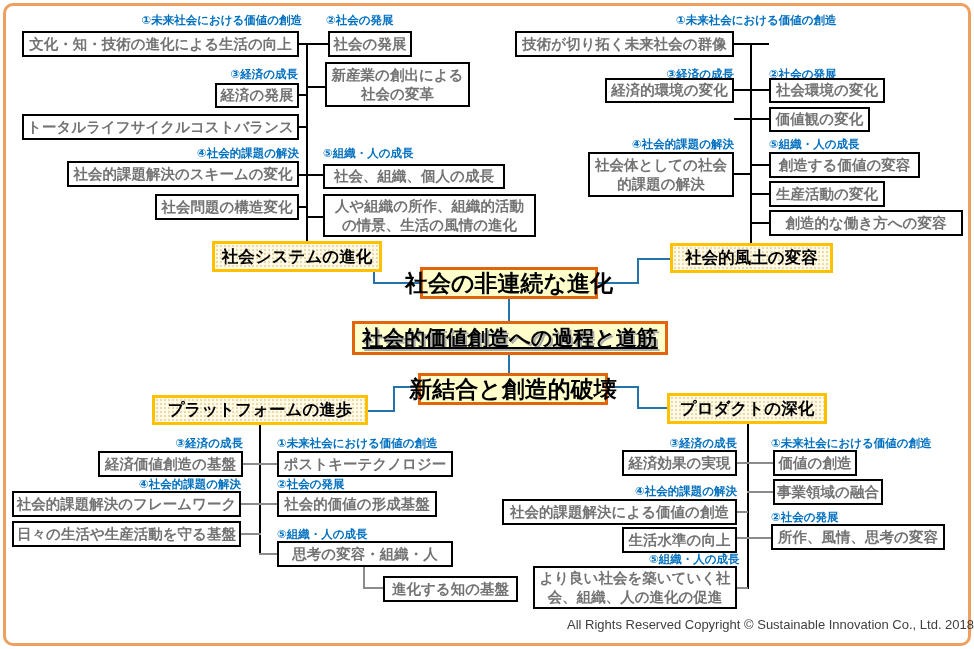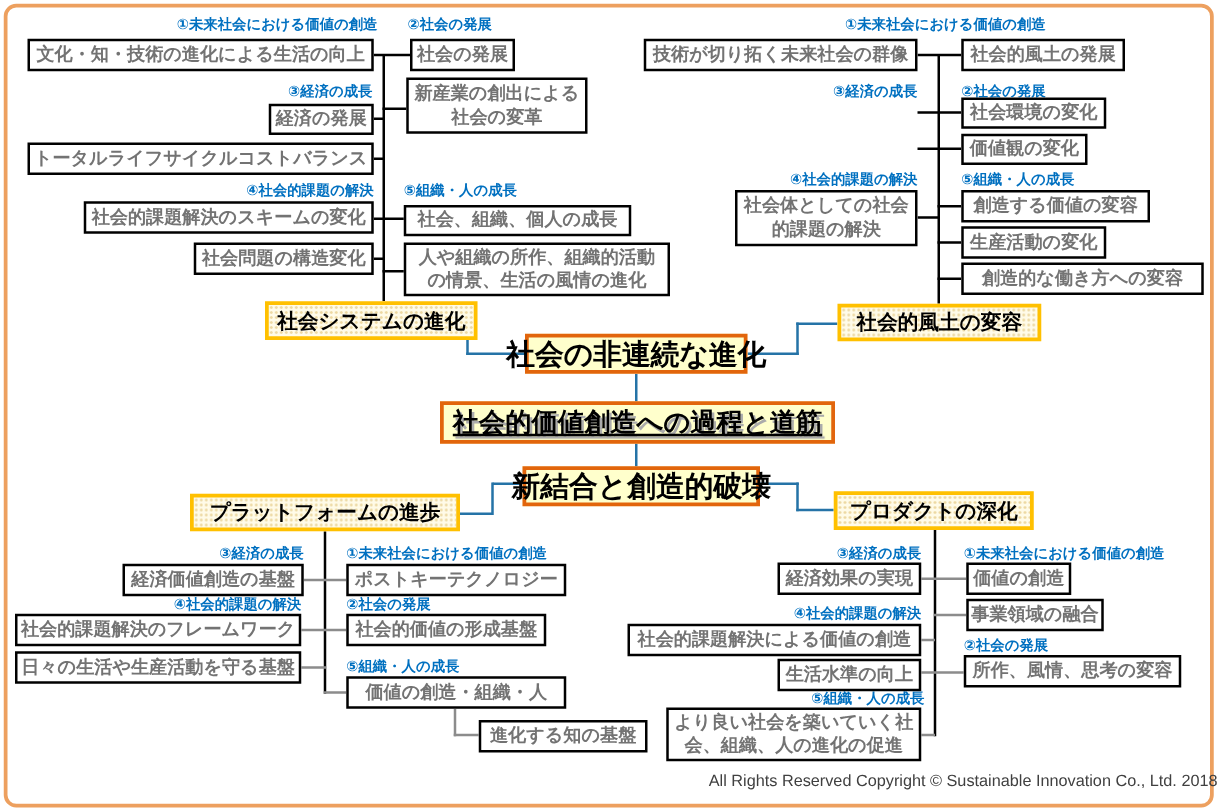--- a/index.html
+++ b/index.html
@@ -123,34 +123,34 @@
   <div class="node" style="left:328px;top:31px;width:84px;height:26px">社会の発展</div>
   <div class="node multi" style="left:325px;top:62px;width:145px;height:45px">新産業の創出による社会の変革</div>
   <div class="node" style="left:215px;top:83px;width:84px;height:25px">経済の発展</div>
   <div class="node" style="left:22px;top:114px;width:277px;height:26px">トータルライフサイクルコストバランス</div>
   <div class="node" style="left:67px;top:161px;width:232px;height:26px">社会的課題解決のスキームの変化</div>
   <div class="node" style="left:323px;top:164px;width:182px;height:25px">社会、組織、個人の成長</div>
   <div class="node" style="left:155px;top:194px;width:144px;height:26px">社会問題の構造変化</div>
   <div class="node multi" style="left:323px;top:194px;width:213px;height:43px">人や組織の所作、組織的活動の情景、生活の風情の進化</div>
 
   <div class="node" style="left:515px;top:31px;width:219px;height:26px">技術が切り拓く未来社会の群像</div>
-  <div class="node" style="left:769px;top:31px;width:131px;height:26px">社会的風土の発展</div>
+  <div class="node" style="left:605px;top:78px;width:129px;height:25px">経済的環境の変化</div>
   <div class="node" style="left:769px;top:78px;width:116px;height:25px">社会環境の変化</div>
   <div class="node" style="left:769px;top:107px;width:101px;height:25px">価値観の変化</div>
   <div class="node multi" style="left:588px;top:152px;width:146px;height:45px">社会体としての社会的課題の解決</div>
   <div class="node" style="left:769px;top:152px;width:151px;height:26px">創造する価値の変容</div>
   <div class="node" style="left:769px;top:181px;width:116px;height:26px">生産活動の変化</div>
   <div class="node" style="left:769px;top:210px;width:194px;height:26px">創造的な働き方への変容</div>
 
   <div class="node" style="left:98px;top:451px;width:145px;height:26px">経済価値創造の基盤</div>
   <div class="node" style="left:277px;top:451px;width:176px;height:26px">ポストキーテクノロジー</div>
   <div class="node" style="left:12px;top:491px;width:229px;height:26px">社会的課題解決のフレームワーク</div>
   <div class="node" style="left:277px;top:491px;width:160px;height:26px">社会的価値の形成基盤</div>
   <div class="node" style="left:12px;top:521px;width:229px;height:26px">日々の生活や生産活動を守る基盤</div>
-  <div class="node" style="left:277px;top:541px;width:176px;height:26px">価値の創造・組織・人</div>
+  <div class="node" style="left:277px;top:541px;width:176px;height:26px">思考の変容・組織・人</div>
   <div class="node" style="left:383px;top:576px;width:135px;height:26px">進化する知の基盤</div>
 
   <div class="node" style="left:622px;top:450px;width:115px;height:26px">経済効果の実現</div>
   <div class="node" style="left:773px;top:450px;width:84px;height:26px">価値の創造</div>
   <div class="node" style="left:773px;top:479px;width:110px;height:26px">事業領域の融合</div>
   <div class="node" style="left:502px;top:499px;width:235px;height:26px">社会的課題解決による価値の創造</div>
   <div class="node" style="left:622px;top:527px;width:115px;height:26px">生活水準の向上</div>
   <div class="node" style="left:771px;top:524px;width:174px;height:26px">所作、風情、思考の変容</div>
   <div class="node multi" style="left:533px;top:566px;width:204px;height:43px">より良い社会を築いていく社会、組織、人の進化の促進</div>
 

